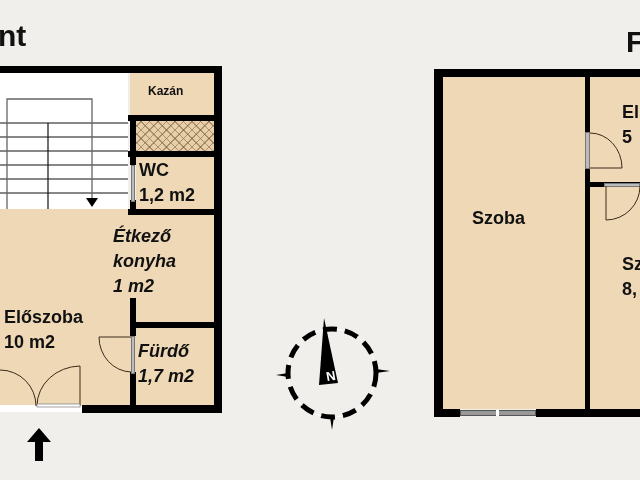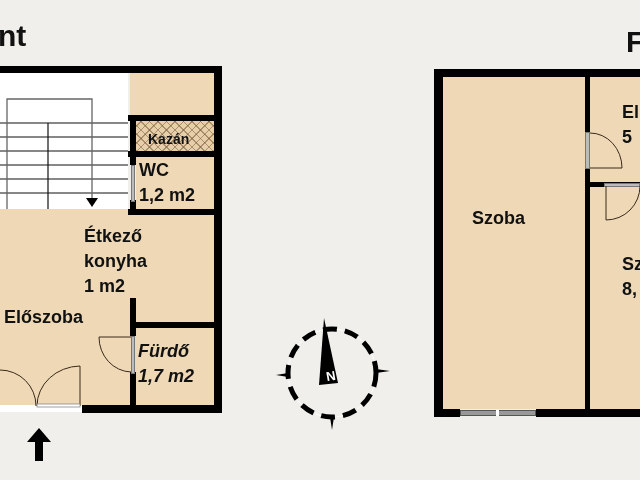--- a/index.html
+++ b/index.html
@@ -13,21 +13,21 @@
   .floor-title {
     position:absolute; font-weight:bold; font-size:30px; color:#111;
     line-height:1;
   }
   .room { position:absolute; background:#efd8b6; }
   .wall { position:absolute; background:#000; }
   .label {
     position:absolute; font-weight:bold; color:#111; font-size:18px; line-height:25px;
     white-space:nowrap;
   }
-  .label.small { font-size:14px; line-height:18px;margin-top:48px; }
+  .label.small { font-size:12px; line-height:18px; }
   .hatch {
     position:absolute;
     background-color:#e7cfa9;
     background-image:
       repeating-linear-gradient(45deg, rgba(120,90,60,0.55) 0 1px, transparent 1px 6px),
       repeating-linear-gradient(-45deg, rgba(120,90,60,0.55) 0 1px, transparent 1px 6px);
   }
   .stair-area { position:absolute; background:#fff; }
   .door-frame { position:absolute; background:#bbb; border:1px solid #777; box-sizing:border-box; }
   svg { position:absolute; overflow:visible; }
@@ -87,27 +87,28 @@
     <path d="M80,2 A44,40 0 0 0 37,42" fill="none" stroke="#3a2a1a" stroke-width="1"></path>
     <line x1="80" y1="2" x2="80" y2="42" stroke="#3a2a1a" stroke-width="1"></line>
     <rect x="37" y="40" width="43" height="3" fill="#fff" stroke="#888" stroke-width="0.8"></rect>
   </svg>
 
   <div class="label small" style="left:148px; top:82px;">Kazán</div>
   <div class="label" style="left:139px; top:158px;">
     <div>WC</div>
     <div>1,2 m2</div>
   </div>
-  <div class="label" style="left:84px; top:224px;">
+  <div class="label" style="left:113px; top:224px;font-style:italic;">
     <div>Étkező</div>
     <div>konyha</div>
     <div>1 m2</div>
   </div>
   <div class="label" style="left:4px; top:305px;">
     <div>Előszoba</div>
+    <div>10 m2</div>
   </div>
   <div class="label" style="left:138px; top:339px;font-style:italic;">
     <div>Fürdő</div>
     <div>1,7 m2</div>
   </div>
 
   <svg style="left:27px; top:428px;" width="24" height="34">
     <polygon points="12,0 24,14 16,14 16,33 8,33 8,14 0,14" fill="#000"></polygon>
   </svg>
 </div>

